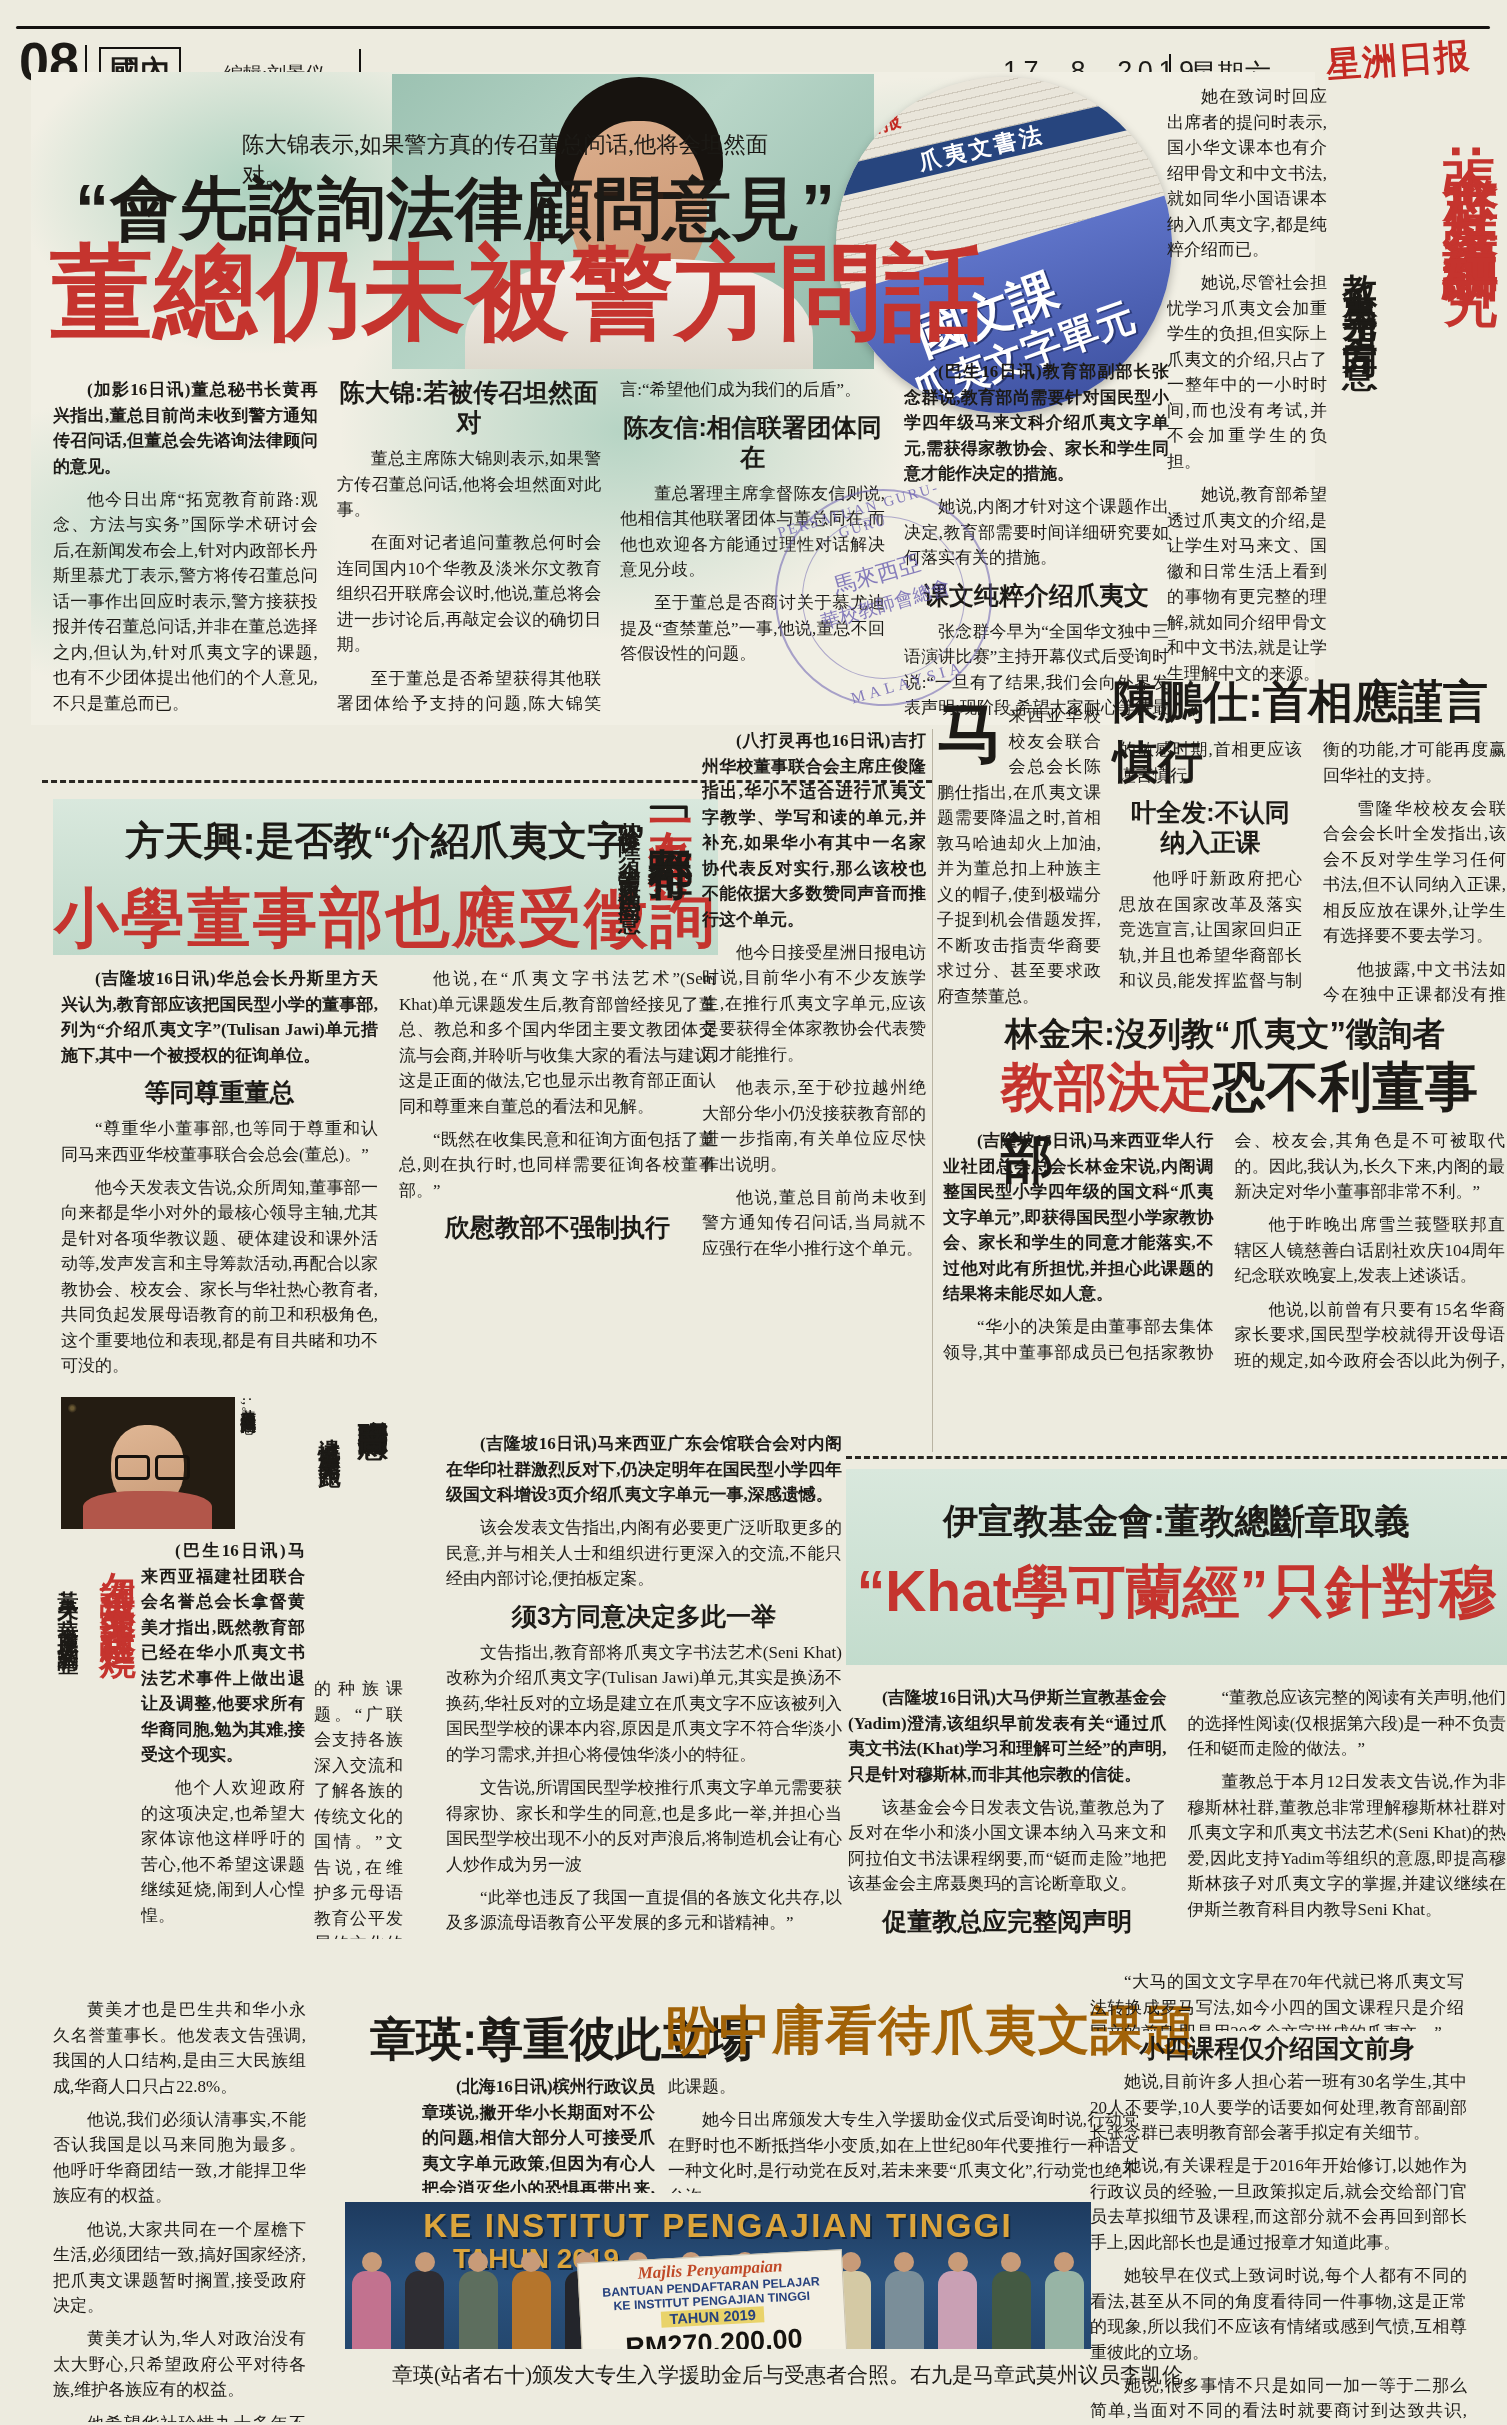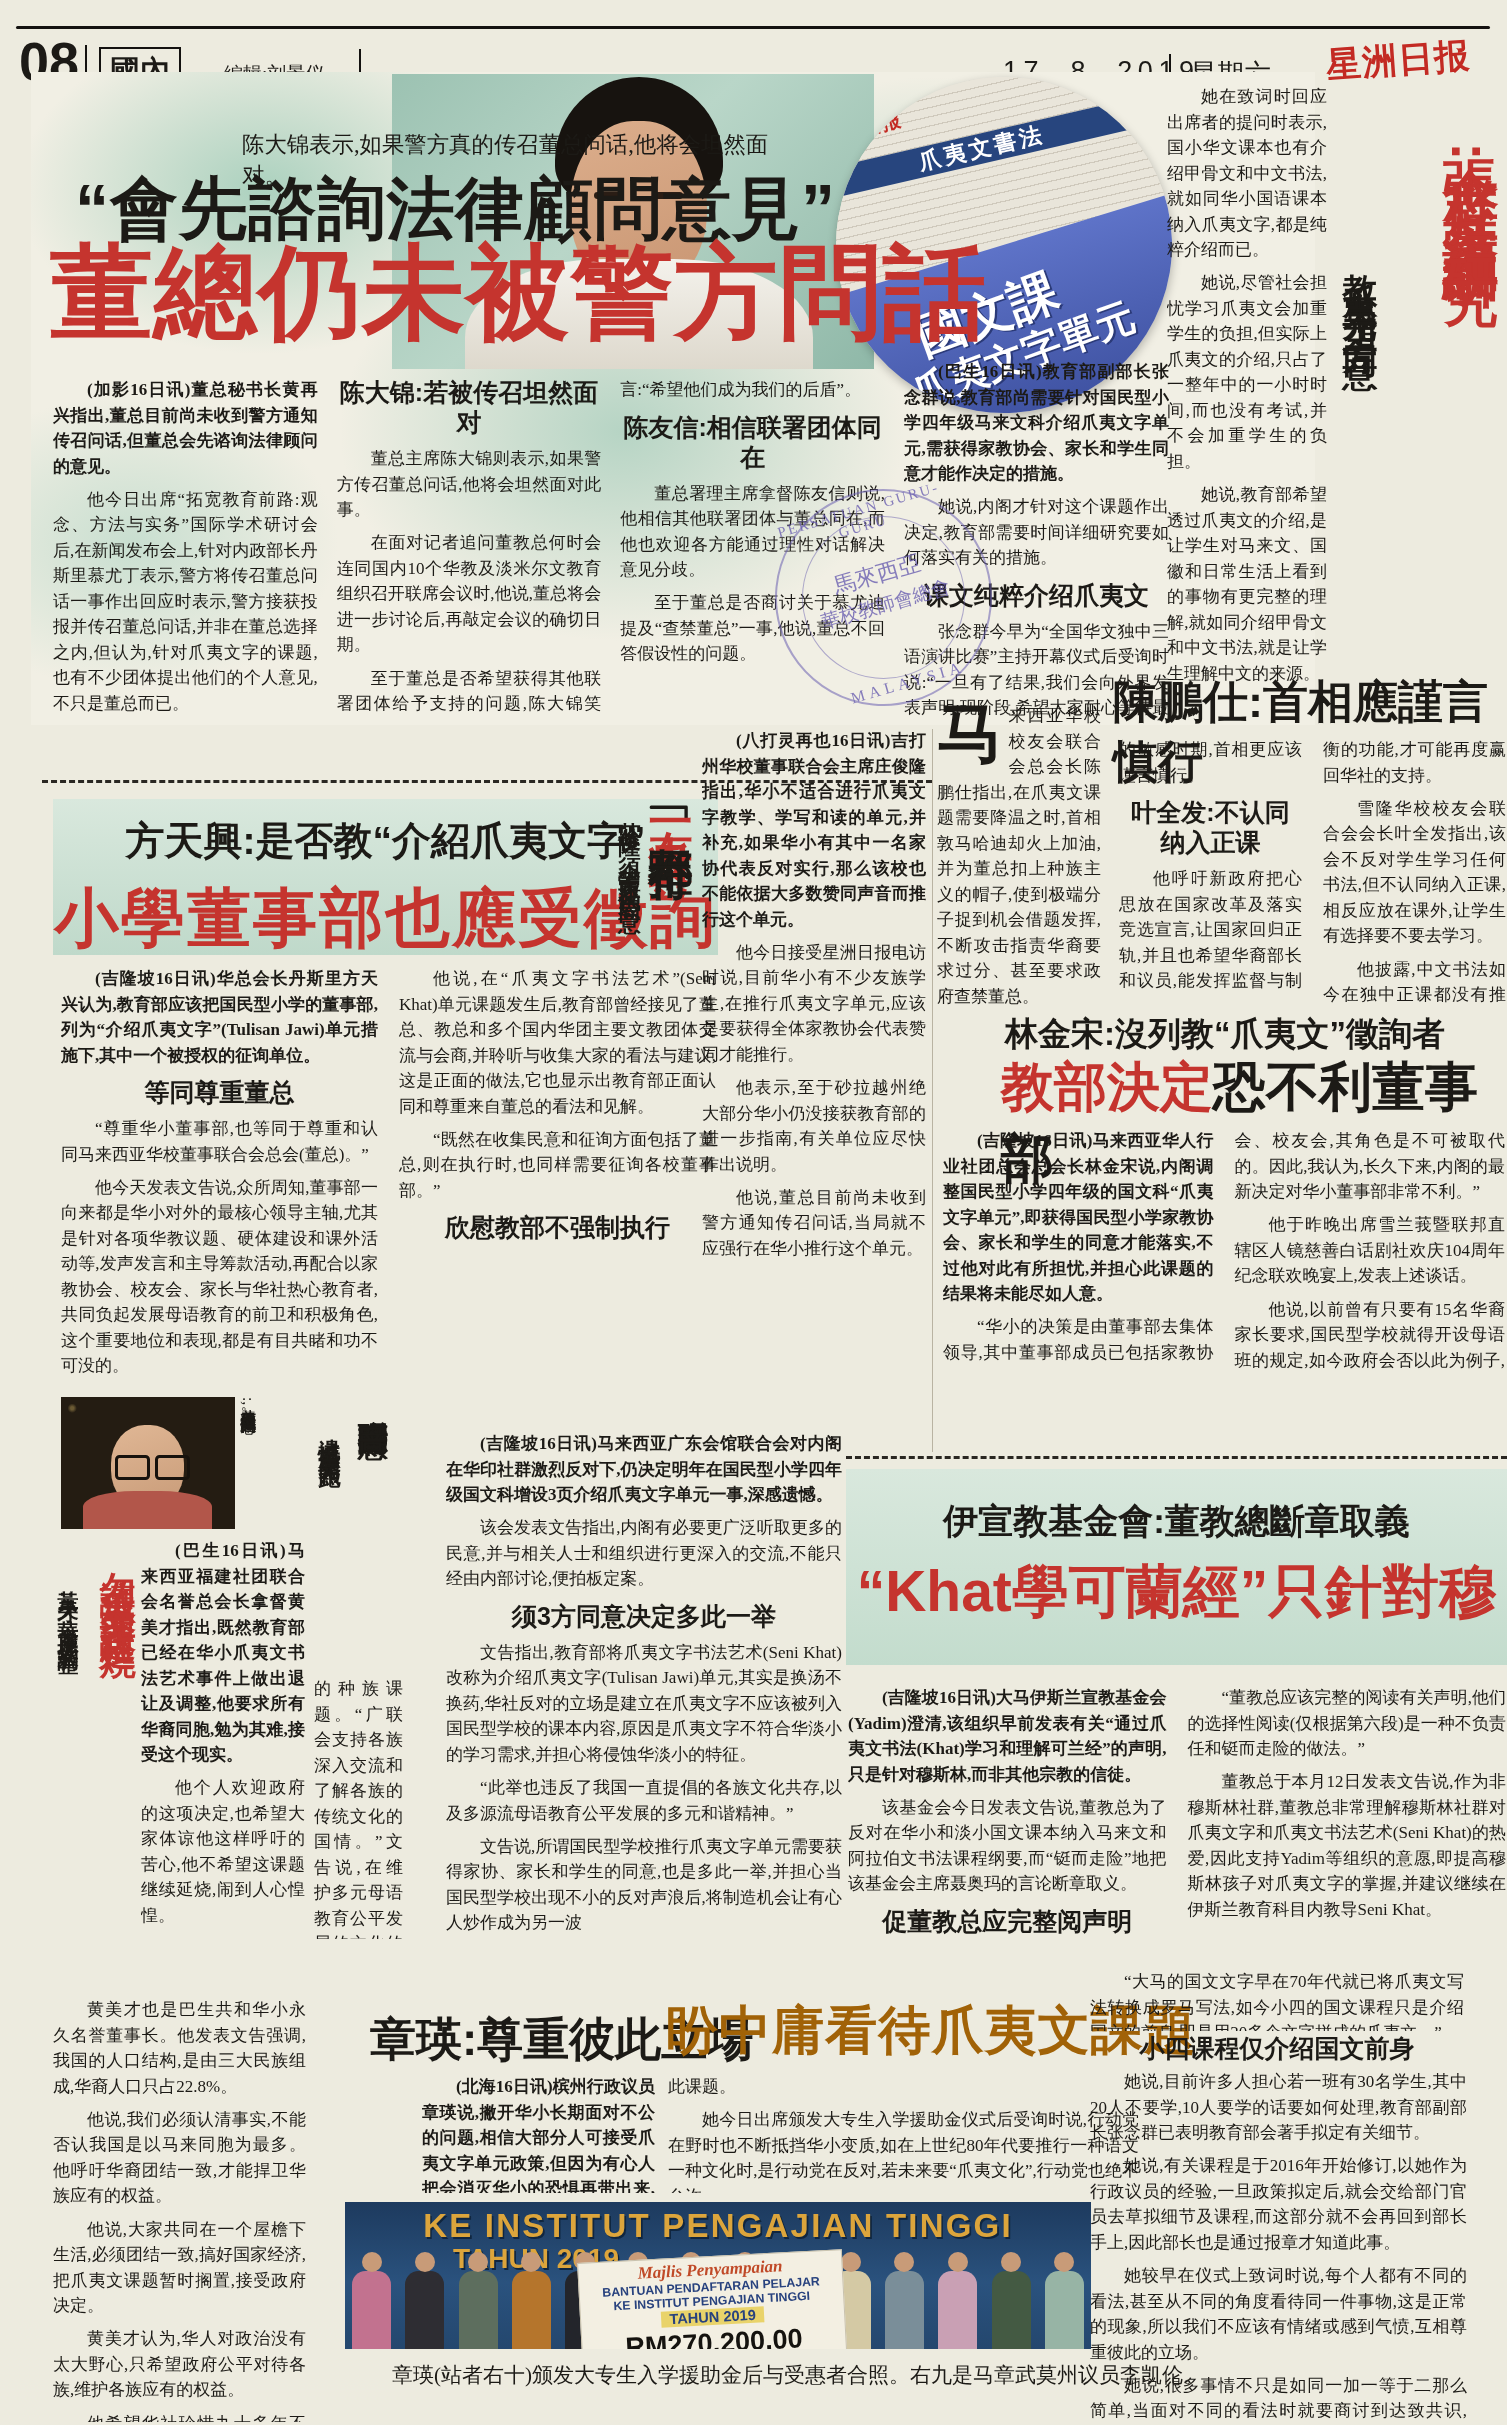--- a/index.html
+++ b/index.html
@@ -323,22 +323,22 @@
   <div class="abs v gl-vsub">遺憾爪夷文單元照跑</div>
   <div class="abs v gl-vhead">廣聯會吁内閣聽民意</div>
   <div class="abs body-col gl-cont">
     <p style="text-indent:0;">的种族课题。“广联会支持各族深入交流和了解各族的传统文化的国情。”文告说,在维护多元母语教育公平发展的文化的立场课题上,听取民意是基本的原则。</p>
   </div>
   <div class="abs body-col gl-body">
     <p class="lead">(吉隆坡16日讯)马来西亚广东会馆联合会对内阁在华印社群激烈反对下,仍决定明年在国民型小学四年级国文科增设3页介绍爪夷文字单元一事,深感遗憾。</p>
     <p>该会发表文告指出,内阁有必要更广泛听取更多的民意,并与相关人士和组织进行更深入的交流,不能只经由内部讨论,便拍板定案。</p>
     <h3 class="sub">须3方同意决定多此一举</h3>
     <p>文告指出,教育部将爪夷文字书法艺术(Seni Khat)改称为介绍爪夷文字(Tulisan Jawi)单元,其实是换汤不换药,华社反对的立场是建立在爪夷文字不应该被列入国民型学校的课本内容,原因是爪夷文字不符合华淡小的学习需求,并担心将侵蚀华淡小的特征。</p>
+    <p>文告说,所谓国民型学校推行爪夷文字单元需要获得家协、家长和学生的同意,也是多此一举,并担心当国民型学校出现不小的反对声浪后,将制造机会让有心人炒作成为另一波</p>
     <p>“此举也违反了我国一直提倡的各族文化共存,以及多源流母语教育公平发展的多元和谐精神。”</p>
-    <p>文告说,所谓国民型学校推行爪夷文字单元需要获得家协、家长和学生的同意,也是多此一举,并担心当国民型学校出现不小的反对声浪后,将制造机会让有心人炒作成为另一波</p>
   </div>
 
   <div class="abs dash2"></div>
   <div class="abs ya-band">
     <div class="ya-kicker">伊宣教基金會:董教總斷章取義</div>
     <div class="ya-head">“Khat學可蘭經”只針對穆</div>
   </div>
   <div class="abs body-col cols2 ya-body">
     <p class="lead">(吉隆坡16日讯)大马伊斯兰宣教基金会(Yadim)澄清,该组织早前发表有关“通过爪夷文书法(Khat)学习和理解可兰经”的声明,只是针对穆斯林,而非其他宗教的信徒。</p>
     <p>该基金会今日发表文告说,董教总为了反对在华小和淡小国文课本纳入马来文和阿拉伯文书法课程纲要,而“铤而走险”地把该基金会主席聂奥玛的言论断章取义。</p>

